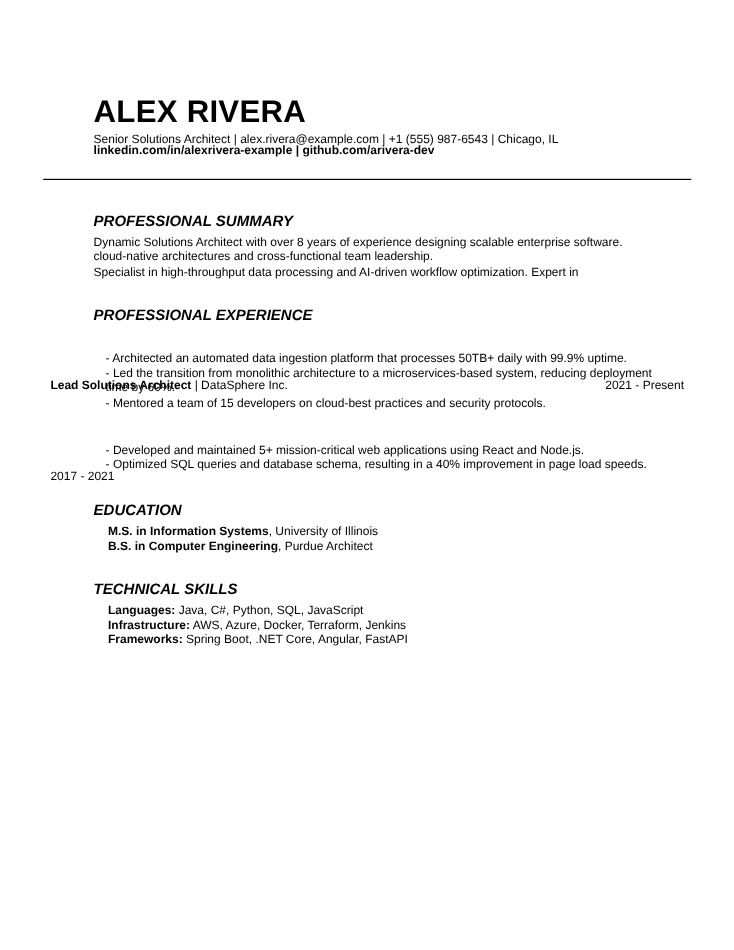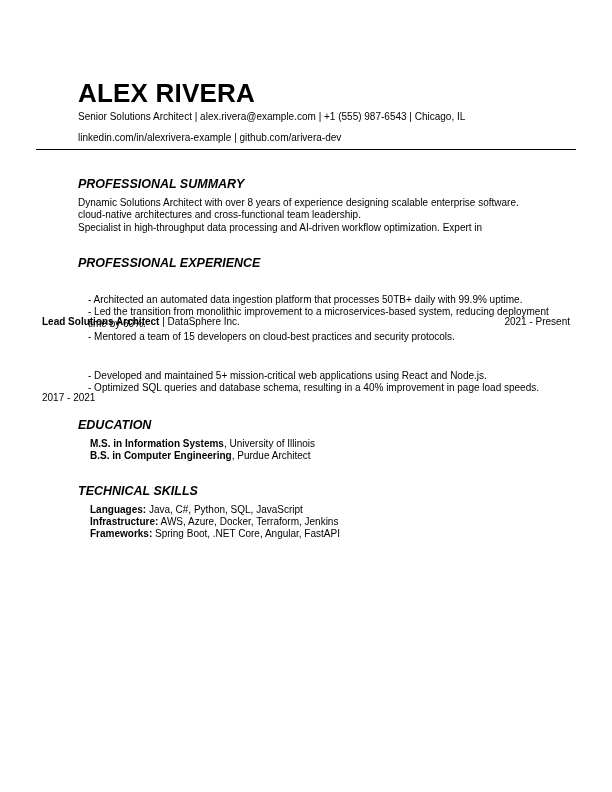--- a/index.html
+++ b/index.html
@@ -18,40 +18,40 @@
     .bullets { left: 88px; width: 470px; font-size: 10px; line-height: 12.2px; margin: 0; padding: 0; list-style: none; }
     .bullets li { margin: 0; }
     .line { left: 78px; font-size: 10px; line-height: 12.3px; padding-left: 12px; }
     b { font-weight: bold; }
   </style>
 </head>
 <body>
 
 <h1 class="abs name">ALEX RIVERA</h1>
 <div class="abs contact" style="top:111px;">Senior Solutions Architect | alex.rivera@example.com | +1 (555) 987-6543 | Chicago, IL</div>
-<div class="abs contact" style="top:132px;">linkedin.com/in/alexrivera-example | github.com/arivera-dev</div>
+<div class="abs contact" style="top:120px;font-weight:bold;">linkedin.com/in/alexrivera-example | github.com/arivera-dev</div>
 
 <div class="abs rule"></div>
 
 <h2 class="abs section-title" style="top:177px;">PROFESSIONAL SUMMARY</h2>
 <div class="abs para" style="top:197px;">
   <div>Dynamic Solutions Architect with over 8 years of experience designing scalable enterprise software.</div>
   <div>cloud-native architectures and cross-functional team leadership.</div>
   <div>Specialist in high-throughput data processing and AI-driven workflow optimization. Expert in</div>
 </div>
 
 <h2 class="abs section-title" style="top:256px;">PROFESSIONAL EXPERIENCE</h2>
 
 <div class="abs job-head" style="top:280px;">
   <span><span class="job-title">Lead Solutions Architect</span><span> | </span><span>DataSphere Inc.</span></span>
   <span>2021 - Present</span>
 </div>
 <ul class="abs bullets" style="top:294px;">
   <li>- Architected an automated data ingestion platform that processes 50TB+ daily with 99.9% uptime.</li>
-  <li>- Led the transition from monolithic improvement to a microservices-based system, reducing deployment</li>
+  <li>- Led the transition from monolithic architecture to a microservices-based system, reducing deployment</li>
   <li>time by 60%.</li>
   <li>- Mentored a team of 15 developers on cloud-best practices and security protocols.</li>
 </ul>
 
 <div class="abs job-head" style="top:356px;">
   <span>2017 - 2021</span>
 </div>
 <ul class="abs bullets" style="top:370px;">
   <li>- Developed and maintained 5+ mission-critical web applications using React and Node.js.</li>
   <li>- Optimized SQL queries and database schema, resulting in a 40% improvement in page load speeds.</li>

